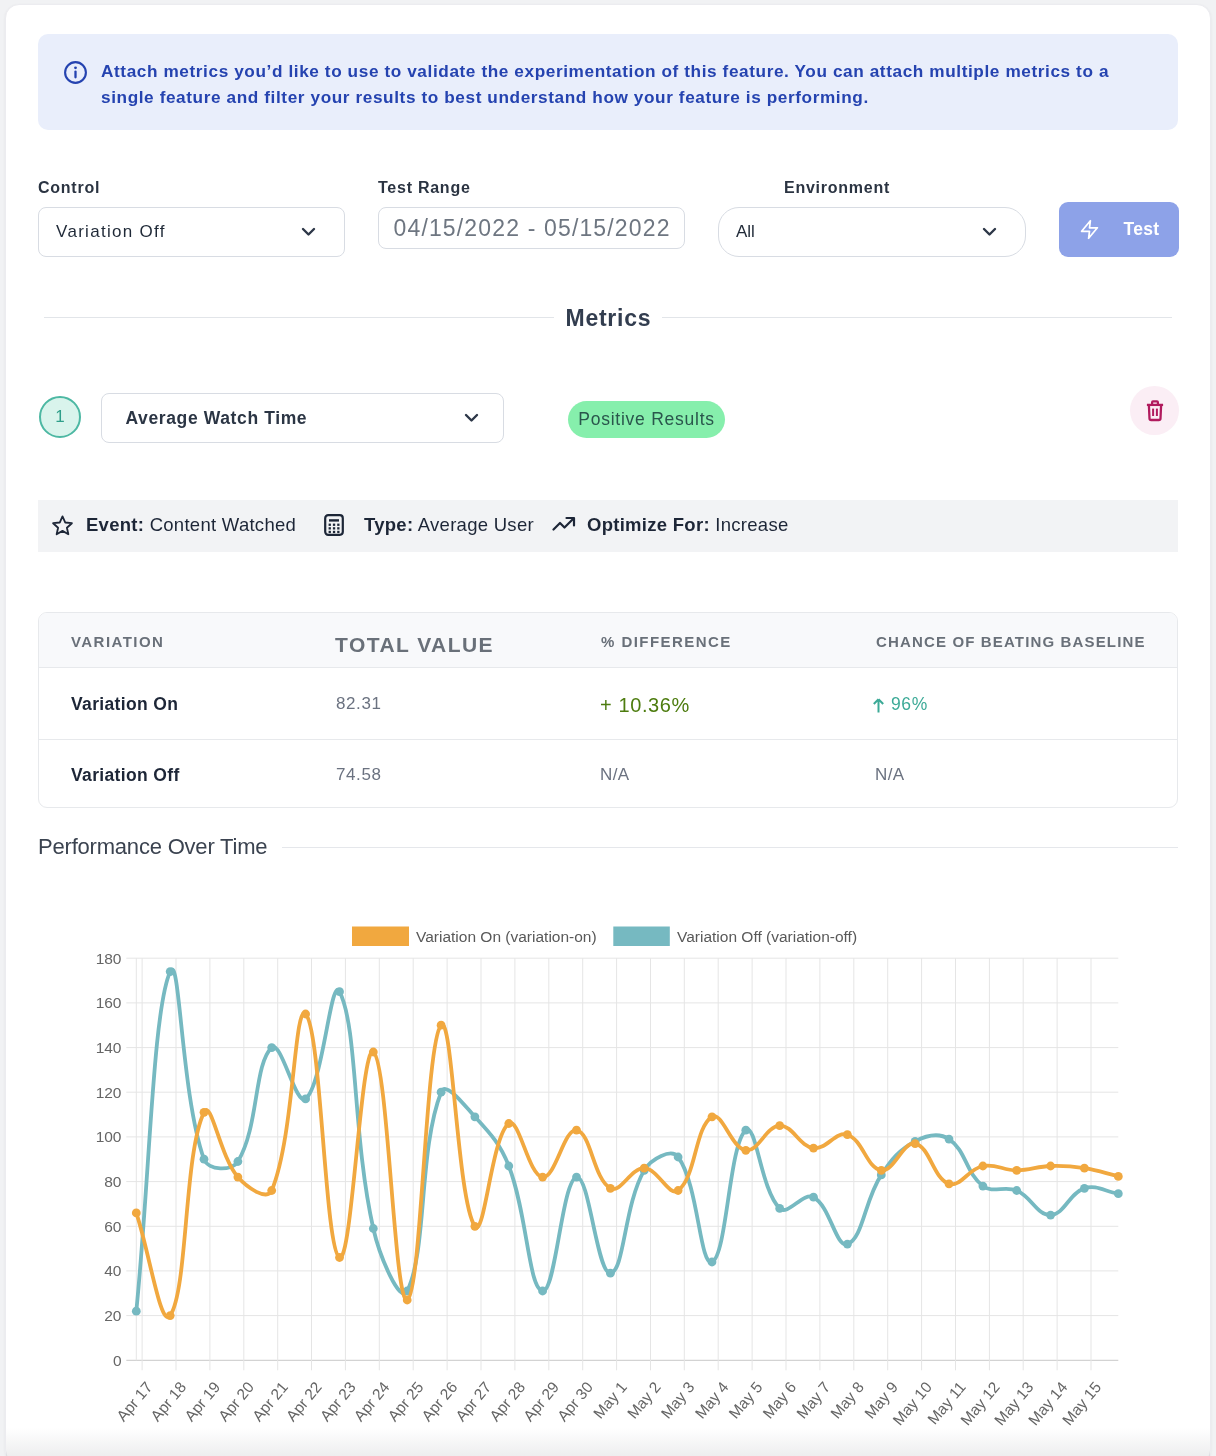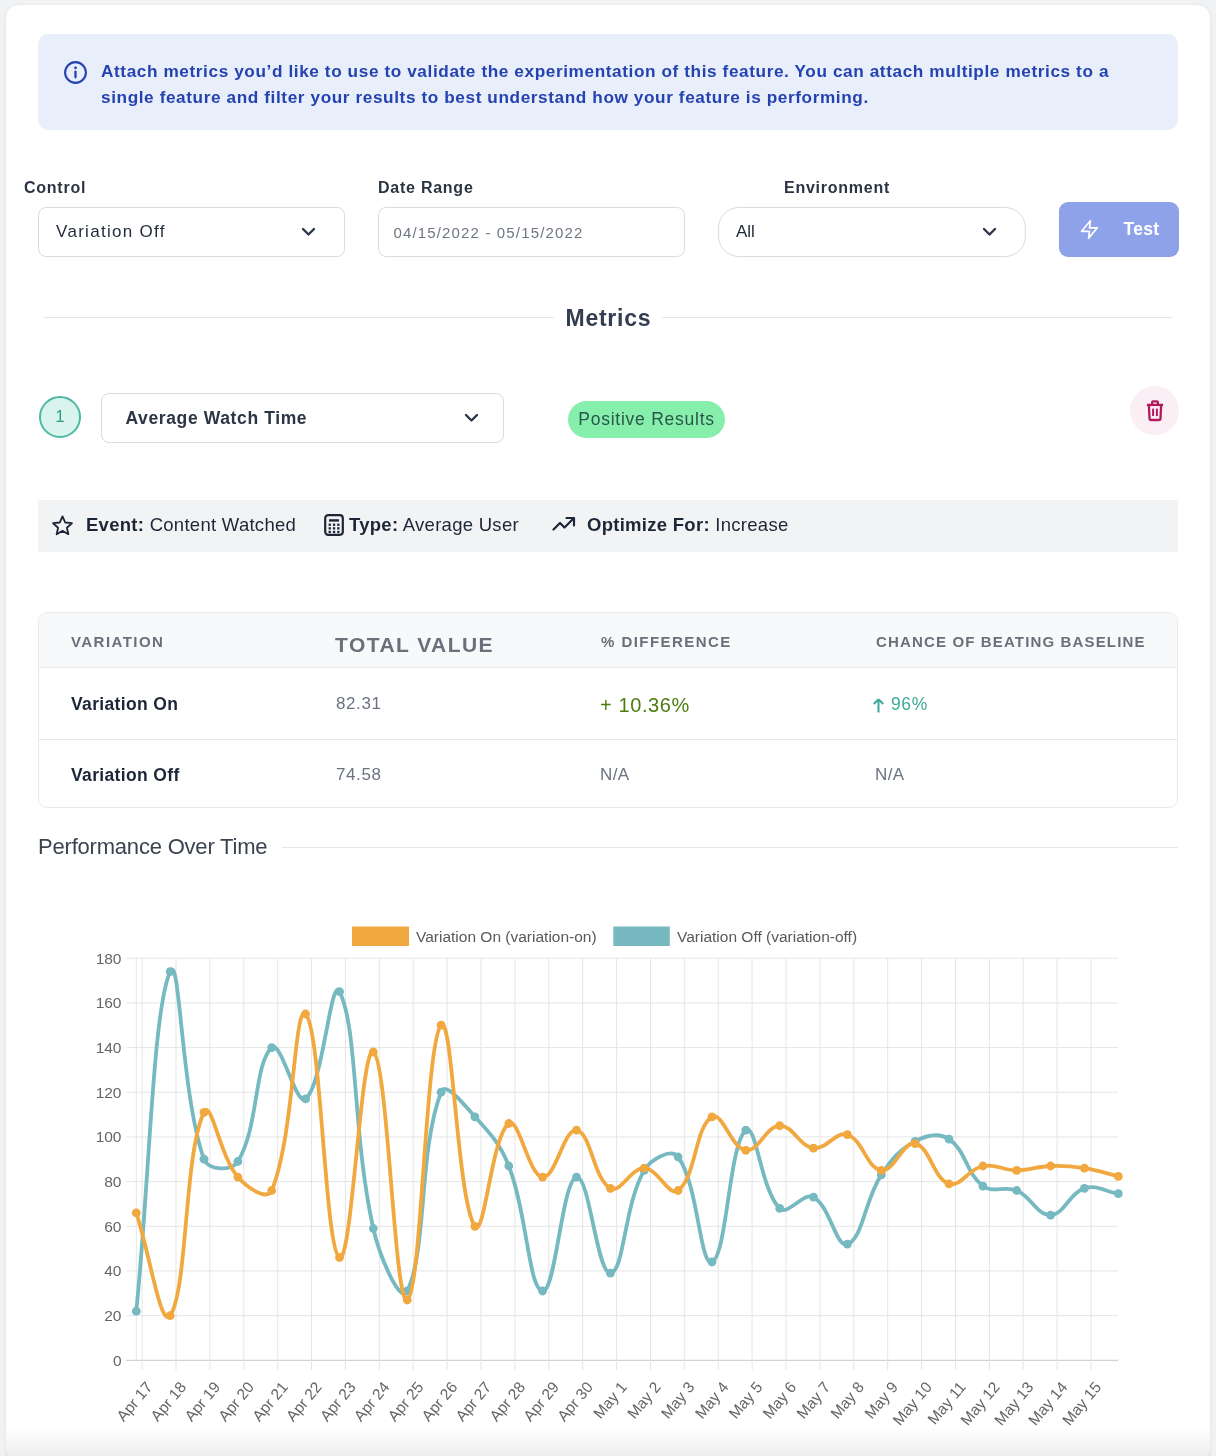--- a/index.html
+++ b/index.html
@@ -15,30 +15,30 @@
 <div class="card"></div>
 
 <div class="abs" style="left:38px;top:34px;width:1140px;height:96px;background:#e9eefb;border-radius:10px;"></div>
 <svg class="abs" style="left:63px;top:60px" width="25" height="25" viewBox="0 0 25 25">
     <circle cx="12.5" cy="12.5" r="10.4" fill="none" stroke="#2543b0" stroke-width="2.1"></circle>
     <line x1="12.5" y1="11.6" x2="12.5" y2="17.3" stroke="#2543b0" stroke-width="2.3" stroke-linecap="round"></line>
     <circle cx="12.5" cy="7.8" r="1.4" fill="#2543b0"></circle>
   </svg>
 <div class="abs" style="left:101px;top:57.5px;width:1120px;font-size:17.2px;font-weight:700;color:#2543b0;line-height:26.1px;letter-spacing:0.6px;white-space:nowrap;">Attach metrics you’d like to use to validate the experimentation of this feature. You can attach multiple metrics to a<br>single feature and filter your results to best understand how your feature is performing.</div>
 
-<div class="lbl" style="left:24px;top:179px;text-align:center;">Control</div>
-<div class="lbl" style="left:378px;top:179px;">Date Range</div>
+<div class="lbl" style="left:38px;top:179px;text-align:center;">Control</div>
+<div class="lbl" style="left:378px;top:179px;">Test Range</div>
 <div class="lbl" style="left:760px;top:179px;margin-left:24px;">Environment</div>
 
 <div class="sel" style="left:38px;top:207px;width:307px;height:50px;padding-left:17px;font-size:17px;color:#1f2937;letter-spacing:1.3px;">Variation Off
   <svg class="chev" width="15" height="10" viewBox="0 0 15 10">
       <path d="M2 2 L7.5 7.5 L13 2" fill="none" stroke="#2d3748" stroke-width="2.4" stroke-linecap="round" stroke-linejoin="round"></path>
     </svg>
 </div>
-<div class="sel" style="left:378px;top:207px;width:307px;height:50px;padding-left:14.5px;font-size:15px;color:#6e7681;letter-spacing:1.15px;">04/15/2022 - 05/15/2022</div>
+<div class="sel" style="left:378px;top:207px;width:307px;height:42px;padding-left:14.5px;font-size:23px;color:#6e7681;letter-spacing:1.15px;">04/15/2022 - 05/15/2022</div>
 <div class="sel" style="left:718px;top:207px;width:308px;height:50px;padding-left:17px;font-size:17px;color:#1f2937;border-radius:21px;">All
   <svg class="chev" width="15" height="10" viewBox="0 0 15 10">
       <path d="M2 2 L7.5 7.5 L13 2" fill="none" stroke="#2d3748" stroke-width="2.4" stroke-linecap="round" stroke-linejoin="round"></path>
     </svg>
 </div>
 
 <div class="abs" style="left:1059px;top:202px;width:120px;height:55px;background:#8da2e8;border-radius:9px;display:flex;align-items:center;justify-content:center;gap:24px;">
   <svg width="21" height="21" viewBox="0 0 24 24">
       <path d="M13 2 L3 14 L12 14 L11 22 L21 10 L12 10 Z" fill="none" stroke="#fff" stroke-width="2" stroke-linejoin="round"></path>
     </svg>
@@ -81,21 +81,21 @@
       <rect x="8.9" y="9.6" width="2.3" height="2.3"></rect>
       <rect x="13.2" y="9.6" width="2.3" height="2.3"></rect>
 <rect x="4.6" y="13.2" width="2.3" height="2.3"></rect>
       <rect x="8.9" y="13.2" width="2.3" height="2.3"></rect>
       <rect x="13.2" y="13.2" width="2.3" height="2.3"></rect>
 <rect x="4.6" y="16.8" width="2.3" height="2.3"></rect>
       <rect x="8.9" y="16.8" width="2.3" height="2.3"></rect>
       <rect x="13.2" y="16.8" width="2.3" height="2.3"></rect>
     </g>
   </svg>
-<div class="etxt" style="left:349px;"><span class="ebold">Type:</span> Average User</div>
+<div class="etxt" style="left:364px;"><span class="ebold">Type:</span> Average User</div>
 <svg class="abs" style="left:552px;top:516px" width="24" height="16" viewBox="0 0 24 16">
     <path d="M1.5 13.5 L8 7 L12.5 11.5 L21.5 2.5" fill="none" stroke="#1d2637" stroke-width="2.2" stroke-linecap="round" stroke-linejoin="round"></path>
     <path d="M14.5 2 L22 2 L22 9.5" fill="none" stroke="#1d2637" stroke-width="2.2" stroke-linecap="round" stroke-linejoin="round"></path>
   </svg>
 <div class="etxt" style="left:587px;"><span class="ebold">Optimize For:</span> Increase</div>
 
 <div class="abs" style="left:38px;top:612px;width:1140px;height:196px;border:1px solid #e7e9ec;border-radius:9px;overflow:hidden;background:#fff;">
   <div style="position:absolute;left:0;top:0;width:100%;height:55px;background:#f8f9fb;border-bottom:1px solid #e7e9ec;"></div>
   <div style="position:absolute;left:32px;top:20px;font-size:15px;font-weight:700;color:#697079;letter-spacing:1.45px;">VARIATION</div>
   <div style="position:absolute;left:296px;top:20px;font-size:21px;font-weight:700;color:#697079;letter-spacing:1.45px;">TOTAL VALUE</div>

